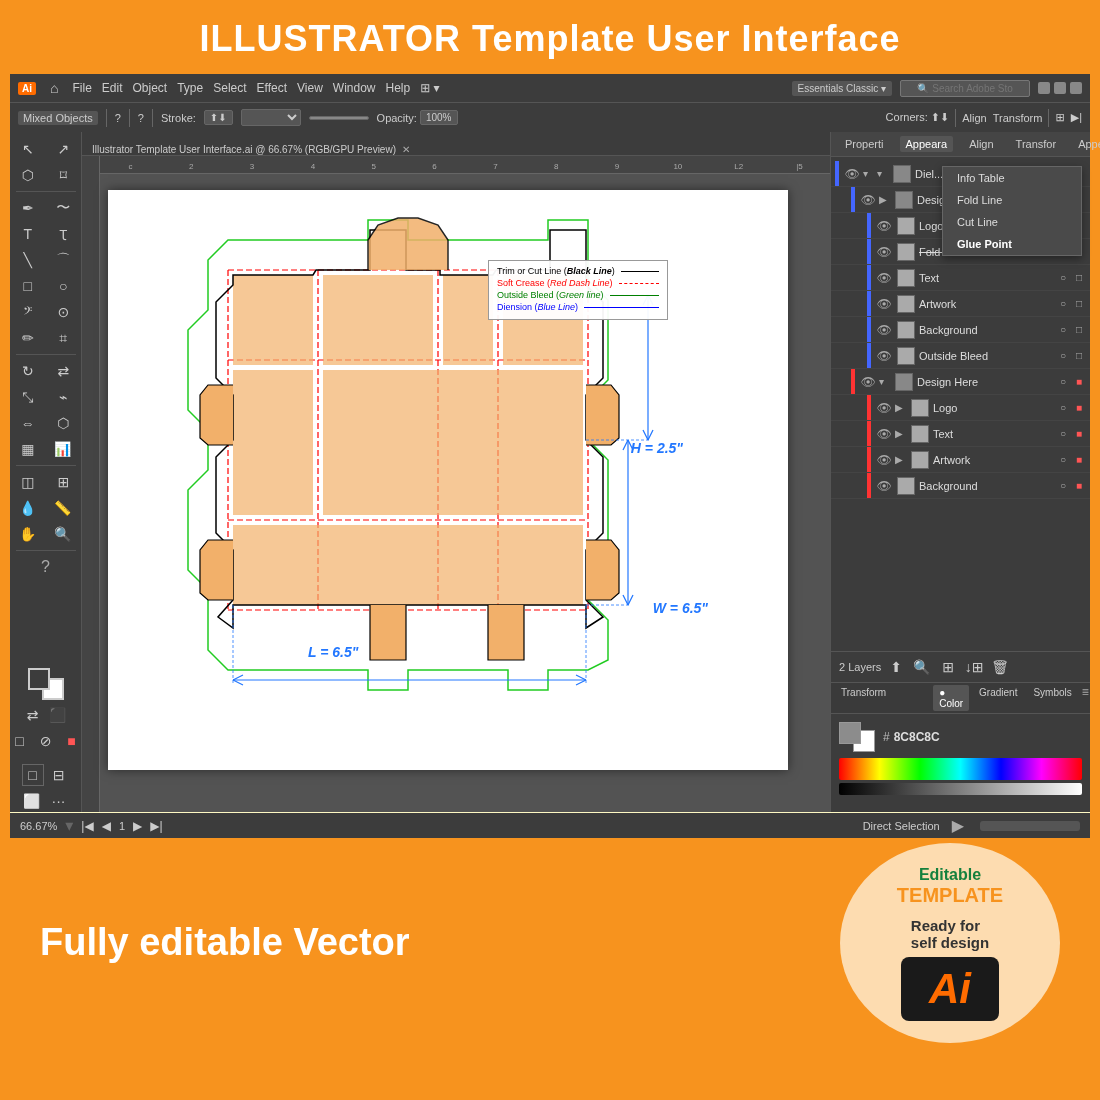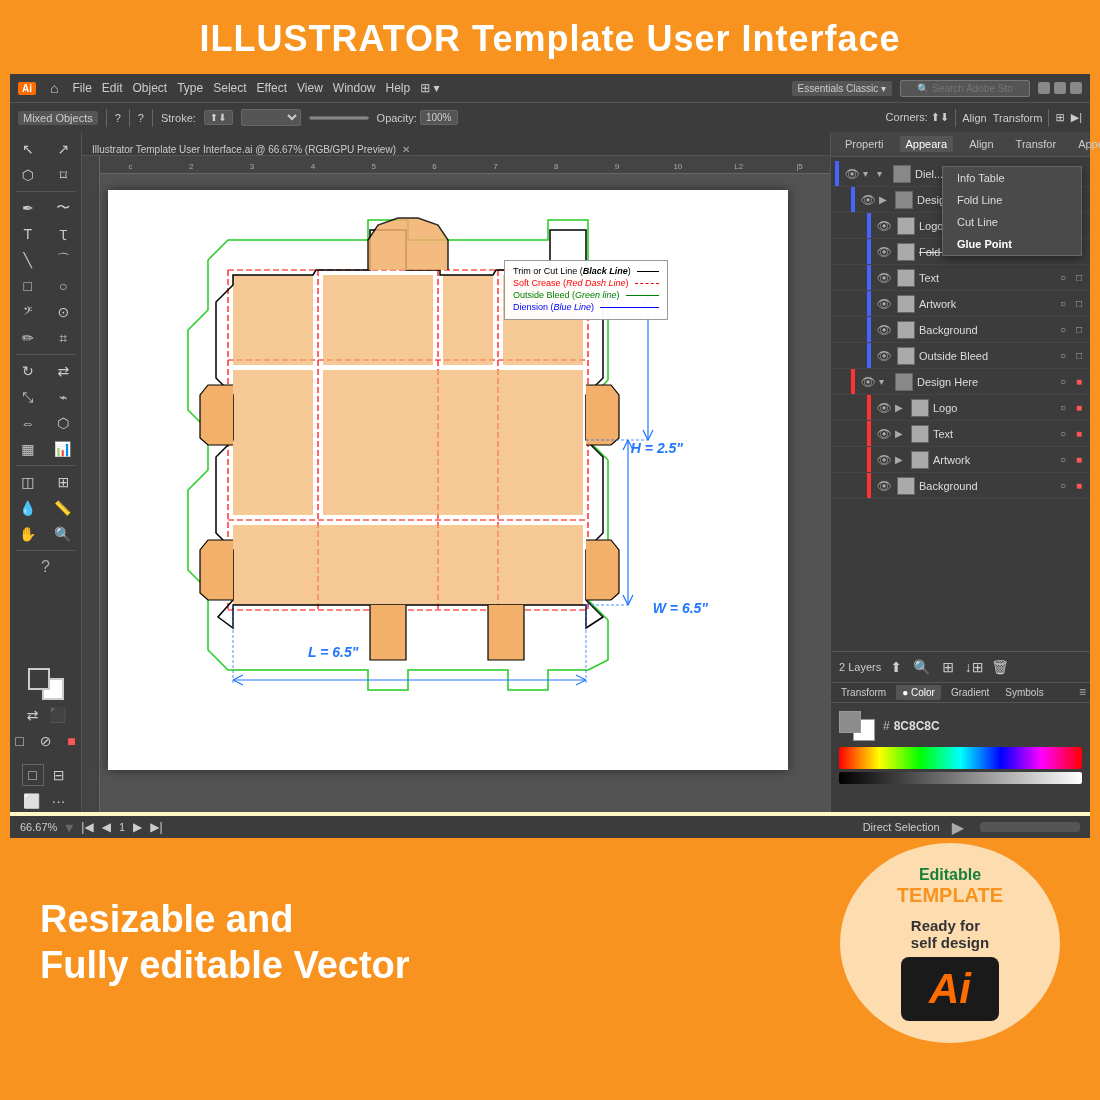--- a/index.html
+++ b/index.html
@@ -242,21 +242,21 @@
       width: 680px; height: 580px;
       background: white;
       box-shadow: 0 0 10px rgba(0,0,0,0.5);
     }
 
     
     .legend-box {
       position: absolute;
       top: 70px;
       right: 120px;
-      width: 164px;
+      width: 180px;
       background: rgba(255,255,255,0.95);
       border: 1px solid #999;
       padding: 5px 8px;
       font-size: 9px;
     }
     .legend-row { display: flex; align-items: center; margin-bottom: 2px; gap: 6px; }
     .legend-line { flex: 1; height: 1px; }
     .legend-black { background: black; }
 
     
@@ -409,20 +409,21 @@
     .cp-tab {
       color: #ccc;
       font-size: 10px;
       padding: 2px 6px;
       cursor: pointer;
     }
     .cp-tab.active {
       background: #555;
       border-radius: 2px;
       color: white;
+      margin-left: 37px;
     }
     .color-panel-body {
       padding: 8px;
     }
     .color-swatches-row {
       display: flex;
       align-items: center;
       gap: 8px;
       margin-bottom: 6px;
     }
@@ -454,21 +455,21 @@
     }
 
     
     .status-bar {
       background: #3C3C3C;
       height: 26px;
       display: flex;
       align-items: center;
       padding: 0 10px;
       gap: 8px;
-      border-top: 4px solid #fef9c3;
+      border-top: 1px solid #fef9c3;
     }
     .status-zoom { color: #ccc; font-size: 11px; }
     .status-nav { color: #ccc; font-size: 12px; }
     .status-page { color: #ccc; font-size: 11px; }
     .status-tool { color: #ccc; font-size: 11px; margin-left: auto; }
     .status-scroll {
       width: 100px;
       height: 10px;
       background: #555;
       border-radius: 3px;
@@ -1007,21 +1008,20 @@
     <span class="status-nav">▶|</span>
     <span class="status-tool">Direct Selection</span>
     <span style="color:#aaa;margin-left:4px;cursor:pointer;">▶</span>
     <div class="status-scroll"></div>
   </div>
 
 </div>
 
 <div class="bottom-section">
   <div class="bottom-text-area">
-    <div class="bottom-title">Resizable and</div>
     <div class="bottom-title">Fully editable Vector</div>
   </div>
   <div class="circle-badge">
     <div class="badge-top">
       <div class="badge-editable">Editable</div>
       <div class="badge-template">TEMPLATE</div>
     </div>
     <div style="margin-top:6px;">
       <div class="badge-ready">Ready for</div>
       <div class="badge-self">self design</div>

